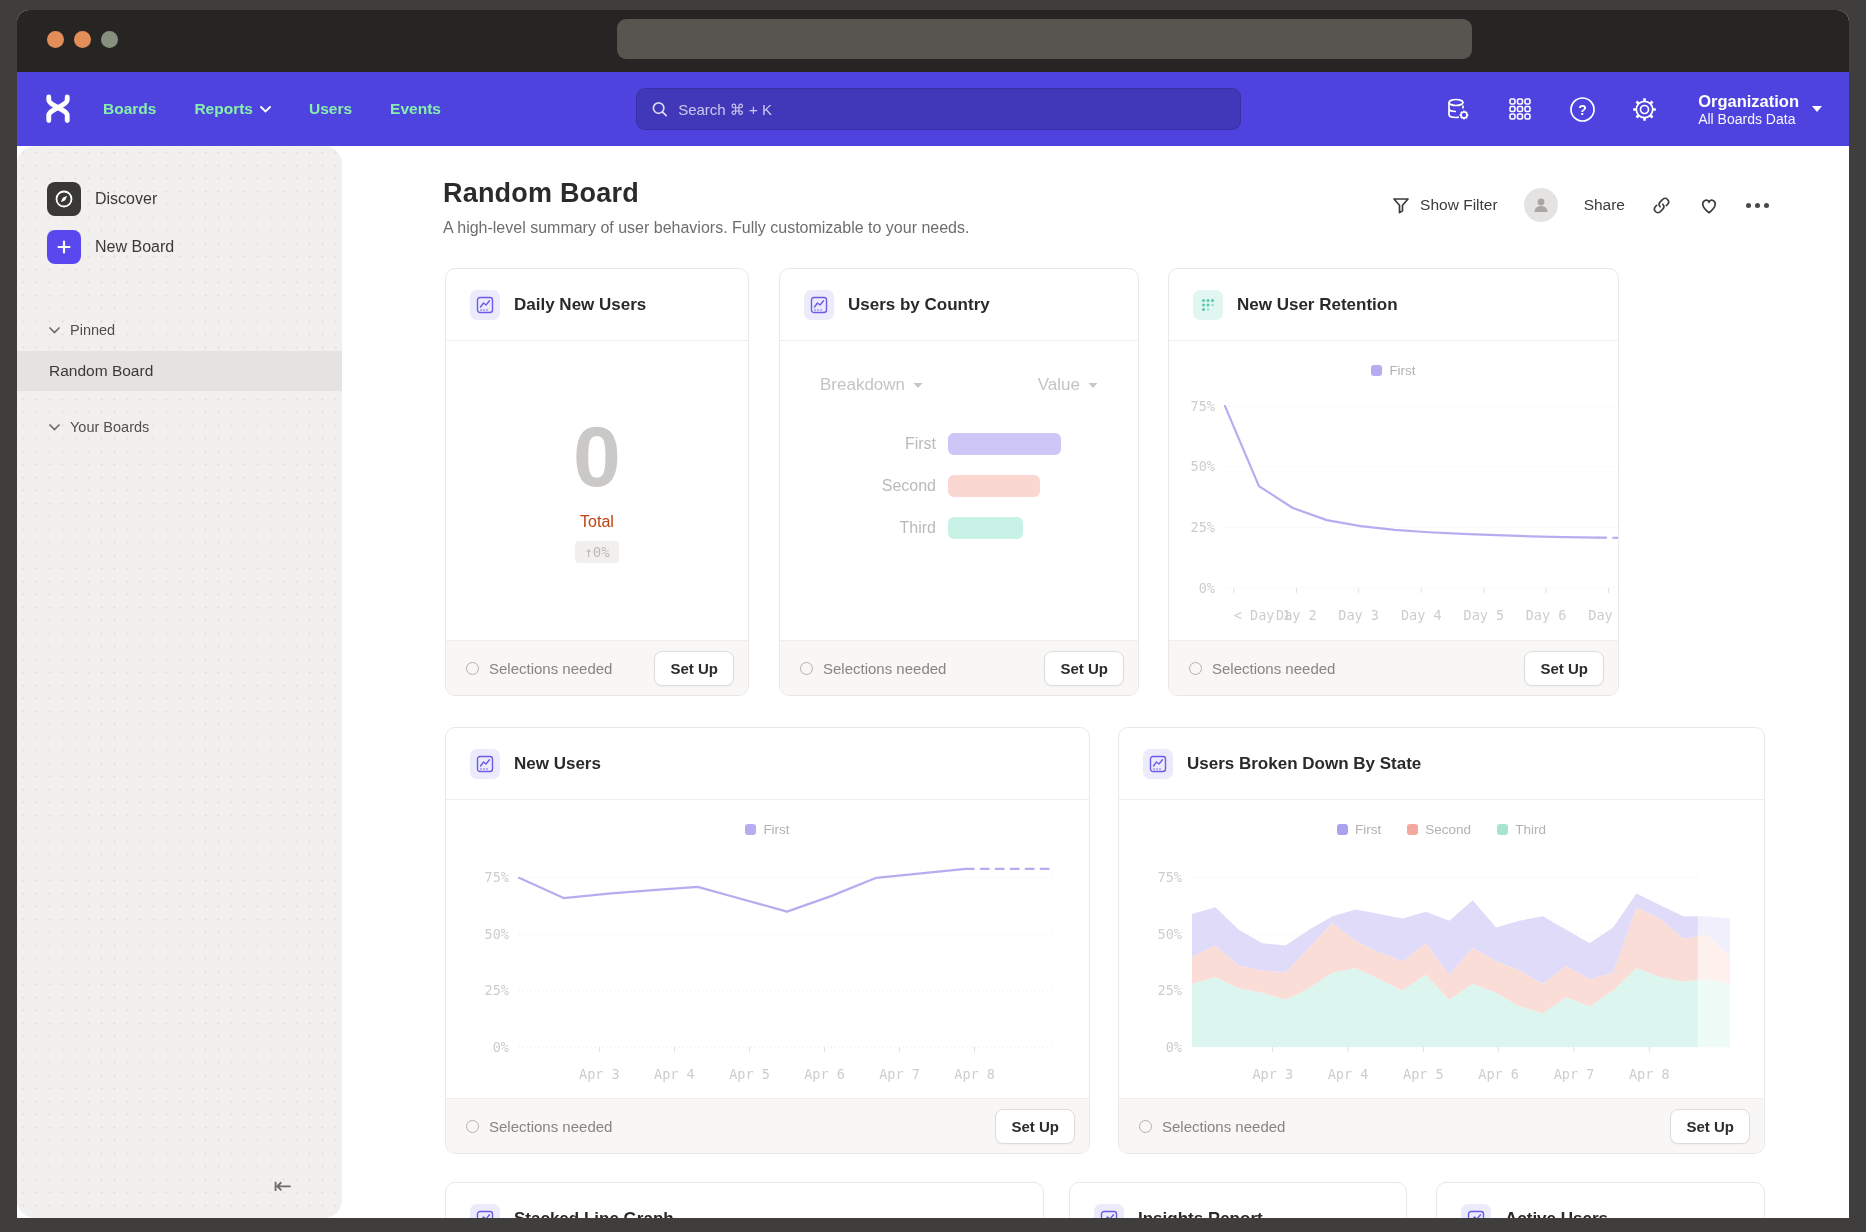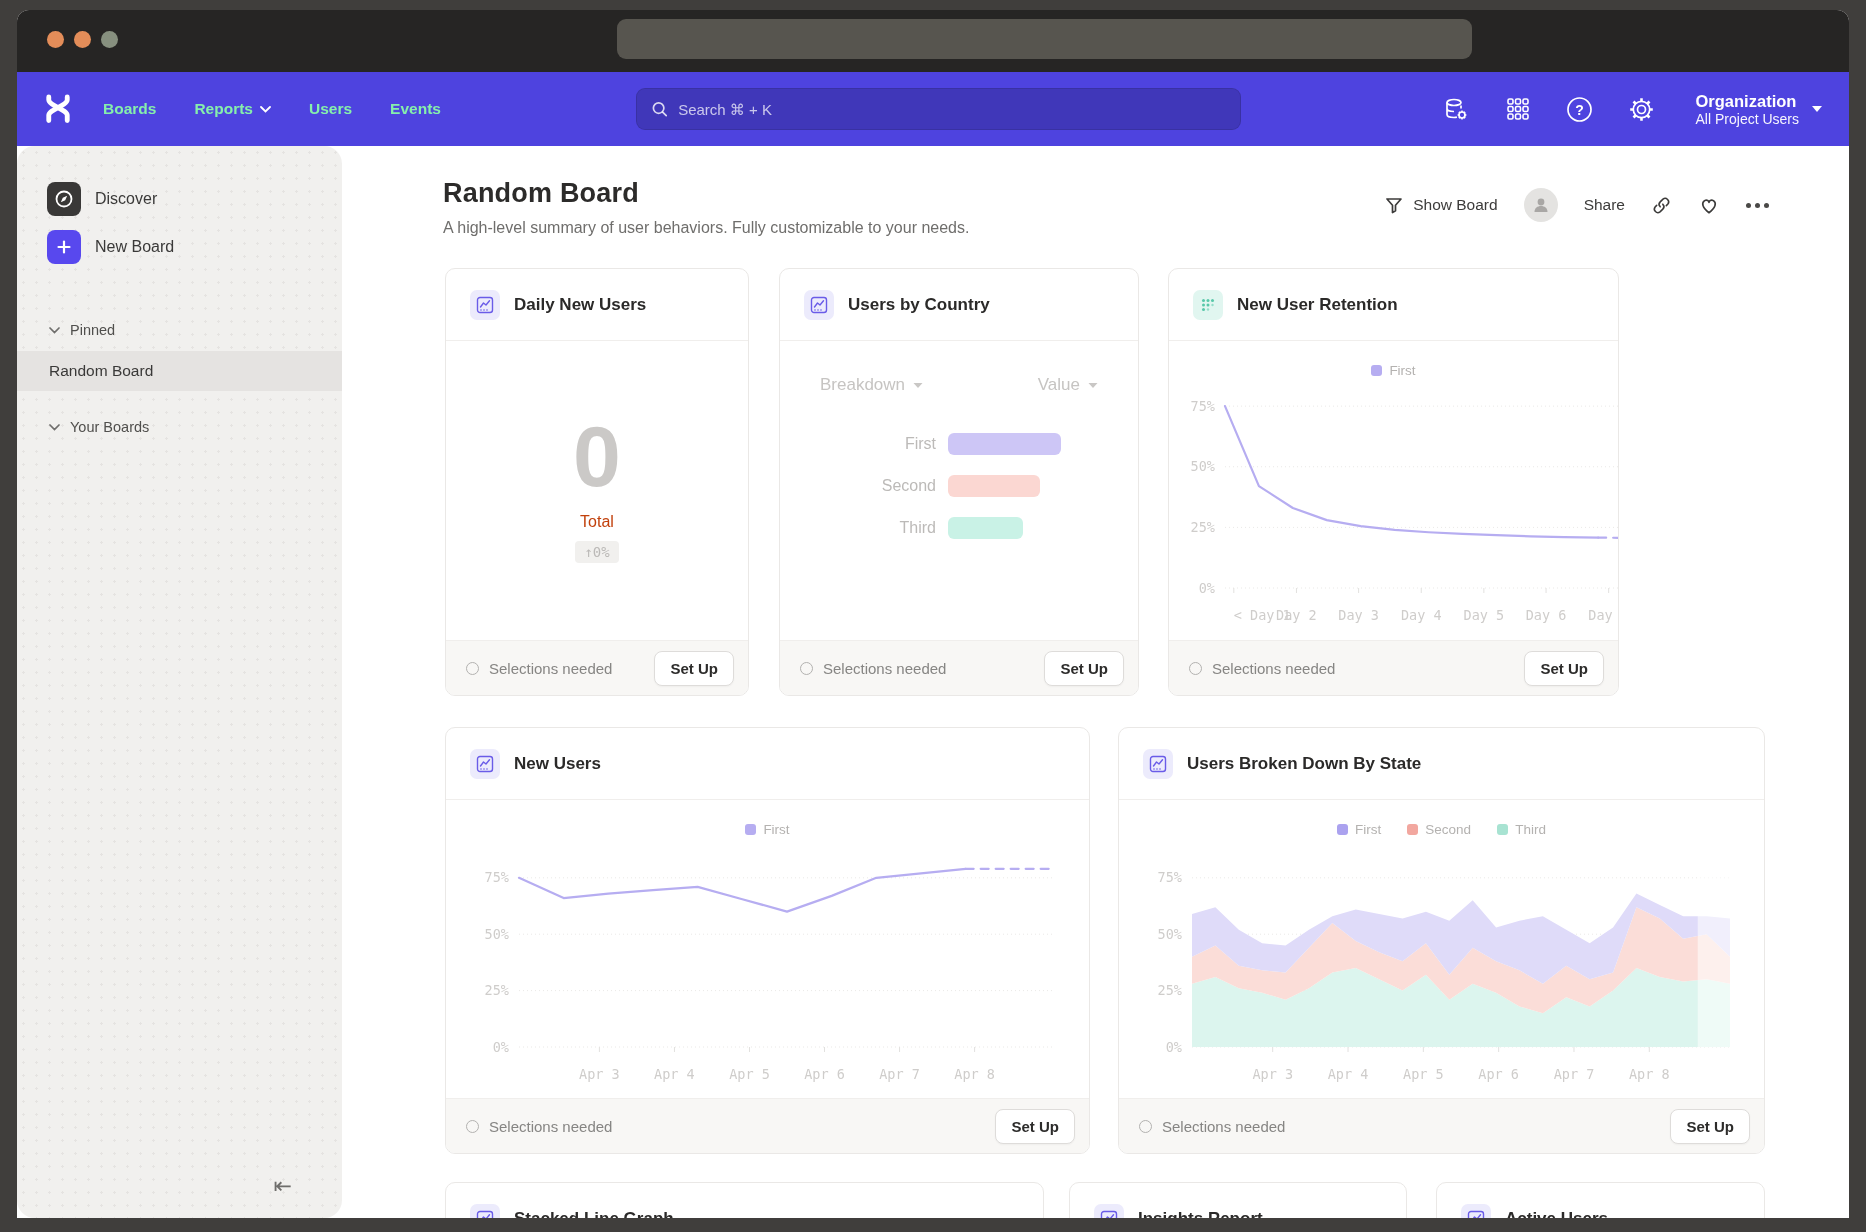--- a/index.html
+++ b/index.html
@@ -200,21 +200,21 @@
             <line x1="5.5" y1="5.5" x2="7.5" y2="7.5"></line>
               <line x1="19.5" y1="19.5" x2="21.5" y2="21.5"></line>
             <line x1="21.5" y1="5.5" x2="19.5" y2="7.5"></line>
               <line x1="7.5" y1="19.5" x2="5.5" y2="21.5"></line>
           </g>
         </svg>
       </span>
       <span class="orgblock">
         <span class="orgtext">
           <div class="orgname">Organization</div>
-          <div class="orgscope">All Project Users</div>
+          <div class="orgscope">All Boards Data</div>
         </span>
         <svg width="12" height="8" viewBox="0 0 12 8">
             <polygon points="1,1 11,1 6,7" fill="#fff"></polygon>
           </svg>
       </span>
     </div>
   </div>
 
   <div class="content">
     <aside class="sidebar">
@@ -263,21 +263,21 @@
     <main class="main">
       <div class="board-header">
         <div class="board-title">Random Board</div>
         <div class="board-sub">A high-level summary of user behaviors. Fully customizable to your needs.</div>
       </div>
       <div class="header-controls">
         <span class="hc-item">
           <svg width="18" height="17" viewBox="0 0 18 17">
             <path d="M2,2 h14 l-5.5,6.2 v5.6 l-3,1.7 v-7.3 Z" fill="none" stroke="#3c3b3a" stroke-width="1.7" stroke-linejoin="round"></path>
           </svg>
-          <span>Show Board</span>
+          <span>Show Filter</span>
         </span>
         <span class="avatar">
           <svg width="20" height="20" viewBox="0 0 20 20">
             <circle cx="10" cy="7" r="3.4" fill="#a9a7a5"></circle>
             <path d="M3.5,17 c0,-4 3,-6 6.5,-6 s6.5,2 6.5,6 Z" fill="#a9a7a5"></path>
           </svg>
         </span>
         <span class="hc-item">
             <span>Share</span>
           </span>

